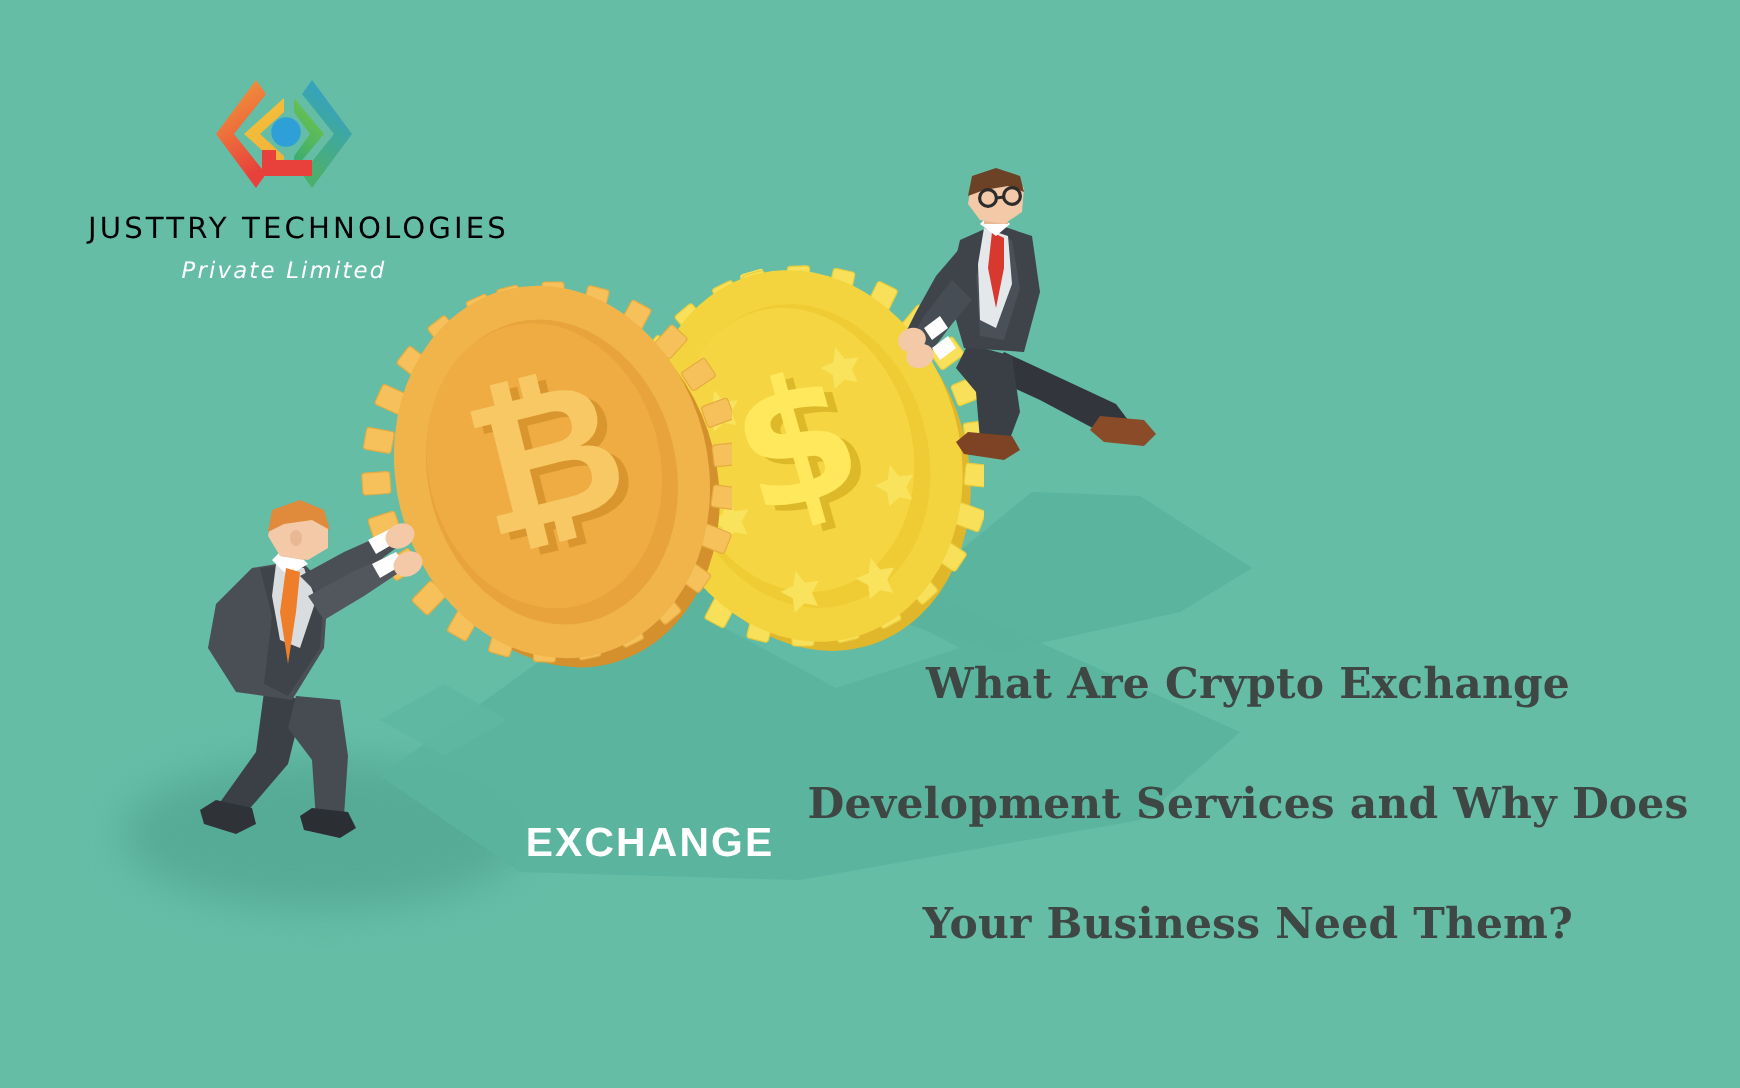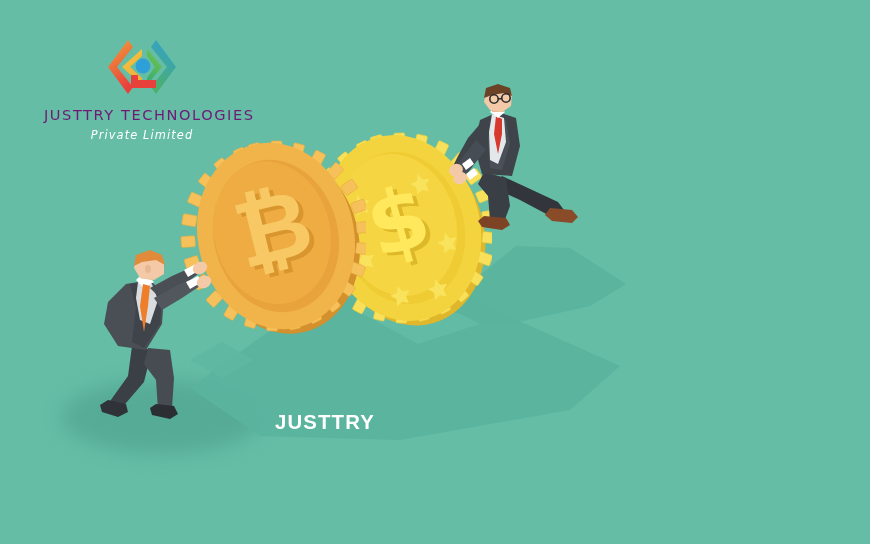--- a/index.html
+++ b/index.html
@@ -14,21 +14,21 @@
   }
 
   
   .shadow-blob{position:absolute;border-radius:50%;background:#56ab96;filter:blur(9px);}
 
   
   #logo-block{position:absolute;left:44px;top:34px;width:196px;}
   #logo-mark{position:relative;width:80px;height:66px;margin:0 auto;}
   #logo-mark svg{display:block;}
   .logo-line1{
-    margin-top:6px;text-align:center;color:#701a75;
+    margin-top:6px;text-align:center;color:#000000;
     font-size:14.6px;letter-spacing:1.55px;font-weight:400;
     font-family:"DejaVu Sans",sans-serif;white-space:nowrap;
   }
   .logo-line2{
     margin-top:5px;text-align:center;color:#ffffff;
     font-size:11.4px;letter-spacing:1.1px;font-weight:400;
     font-family:"DejaVu Sans",sans-serif;white-space:nowrap;font-style:italic;
   }
 
   
@@ -293,17 +293,22 @@
     <path d="M62 20 L76 22 L74 30 L62 28 Z" fill="#e8b894"></path>
 
     <path d="M58 8 L76 4 L86 12 L86 24 L76 30 L62 28 L56 18 Z" fill="#f3c9a8"></path>
 
     <path d="M56 16 L58 5 L72 0 L84 5 L87 15 L78 10 L64 12 Z" fill="#e08a3c"></path>
 
     <ellipse cx="70" cy="19" rx="3" ry="4" fill="#e8b894"></ellipse>
   </svg>
 
   <div id="caption">
-    <div class="cap-bot">JUSTTRY</div>
-  </div>
-
+    <div class="cap-bot">EXCHANGE</div>
+  </div>
+
+  <div id="headline">
+    <div class="hl">What Are Crypto Exchange</div>
+    <div class="hl">Development Services and Why Does</div>
+    <div class="hl">Your Business Need Them?</div>
+  </div>
 
 </div>
 
 </body></html>

